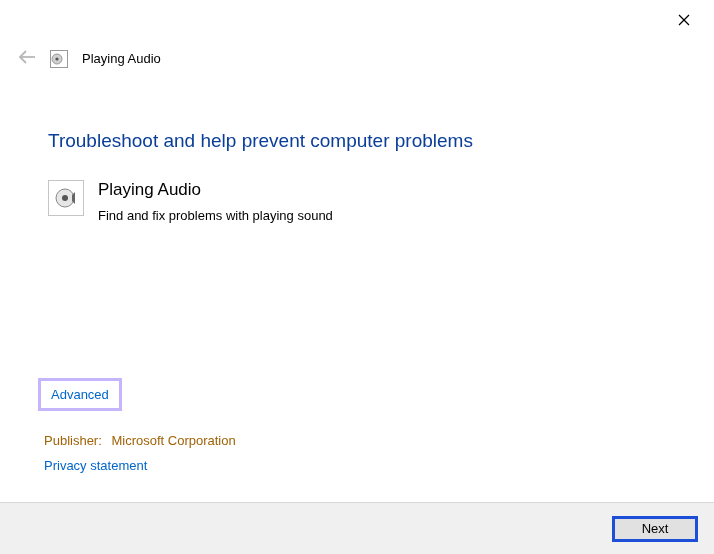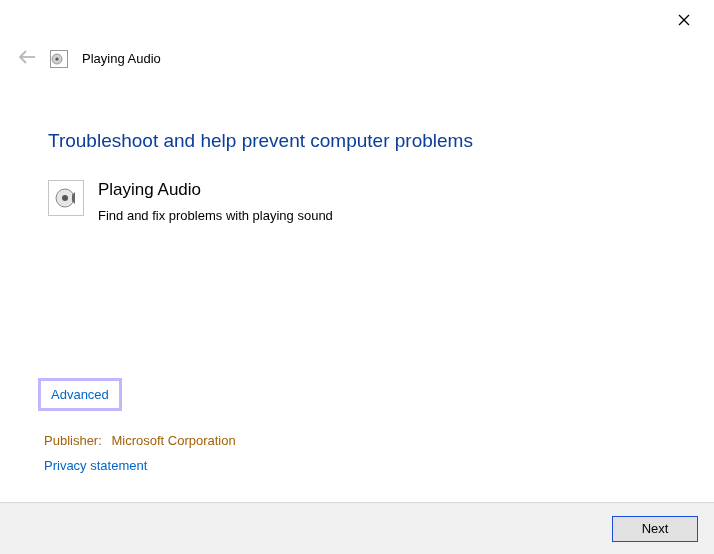--- a/index.html
+++ b/index.html
@@ -133,21 +133,21 @@
       border-top: 1px solid #d8d8d8;
       display: flex;
       align-items: center;
       justify-content: flex-end;
       padding-right: 16px;
       gap: 10px;
     }
     .btn {
       min-width: 86px;
       height: 26px;
-      border: 1px solid #1d4ed8;
+      border: 3px solid #1d4ed8;
       background: #e1e1e1;
       font-family: inherit;
       font-size: 13px;
       cursor: pointer;
       padding: 0 14px;
     }
   </style>
 </head>
 <body>
 

